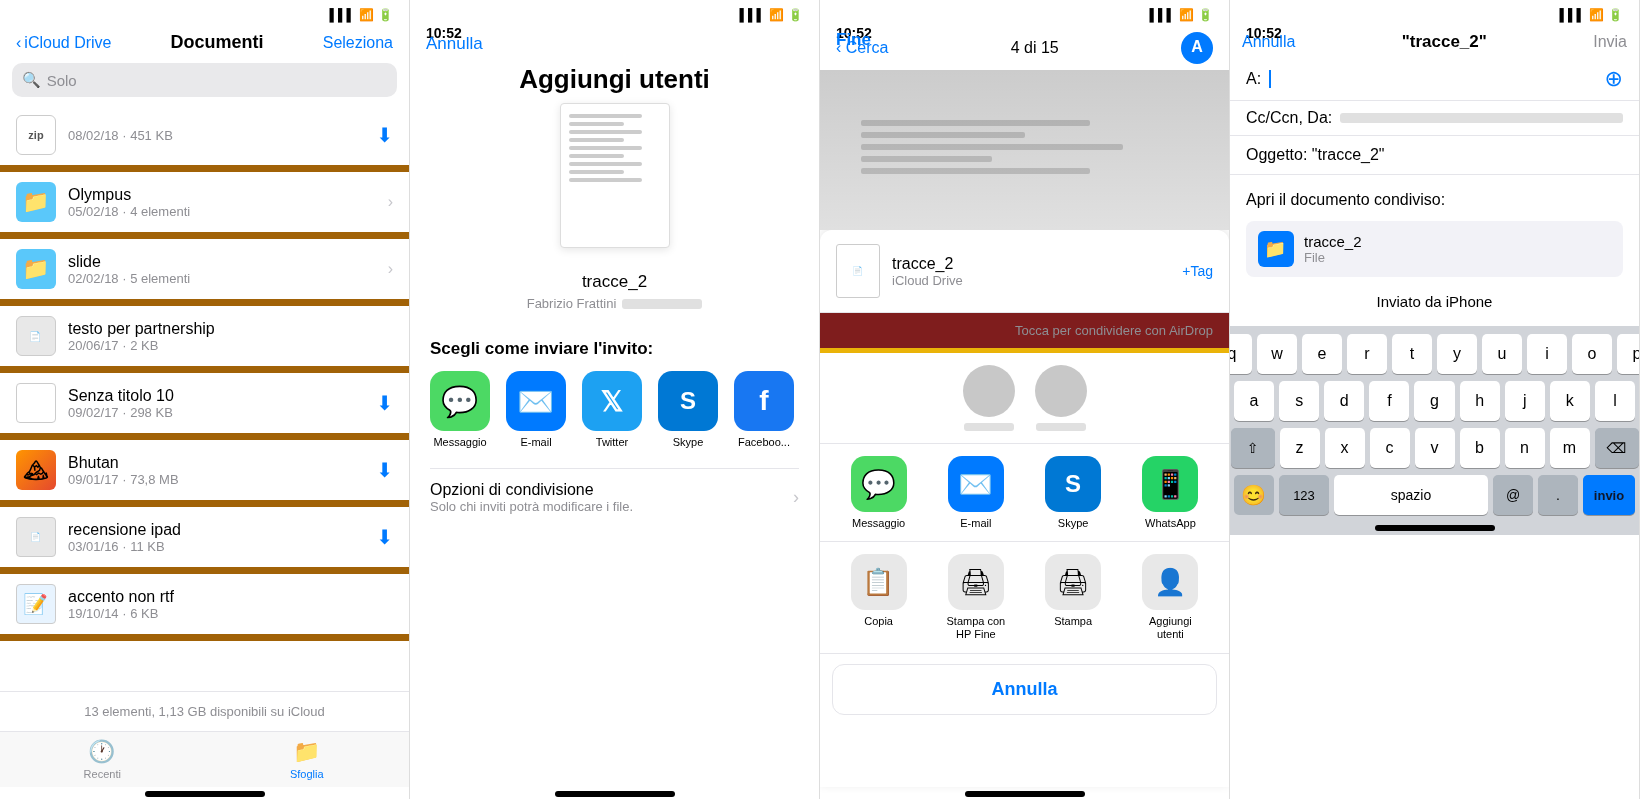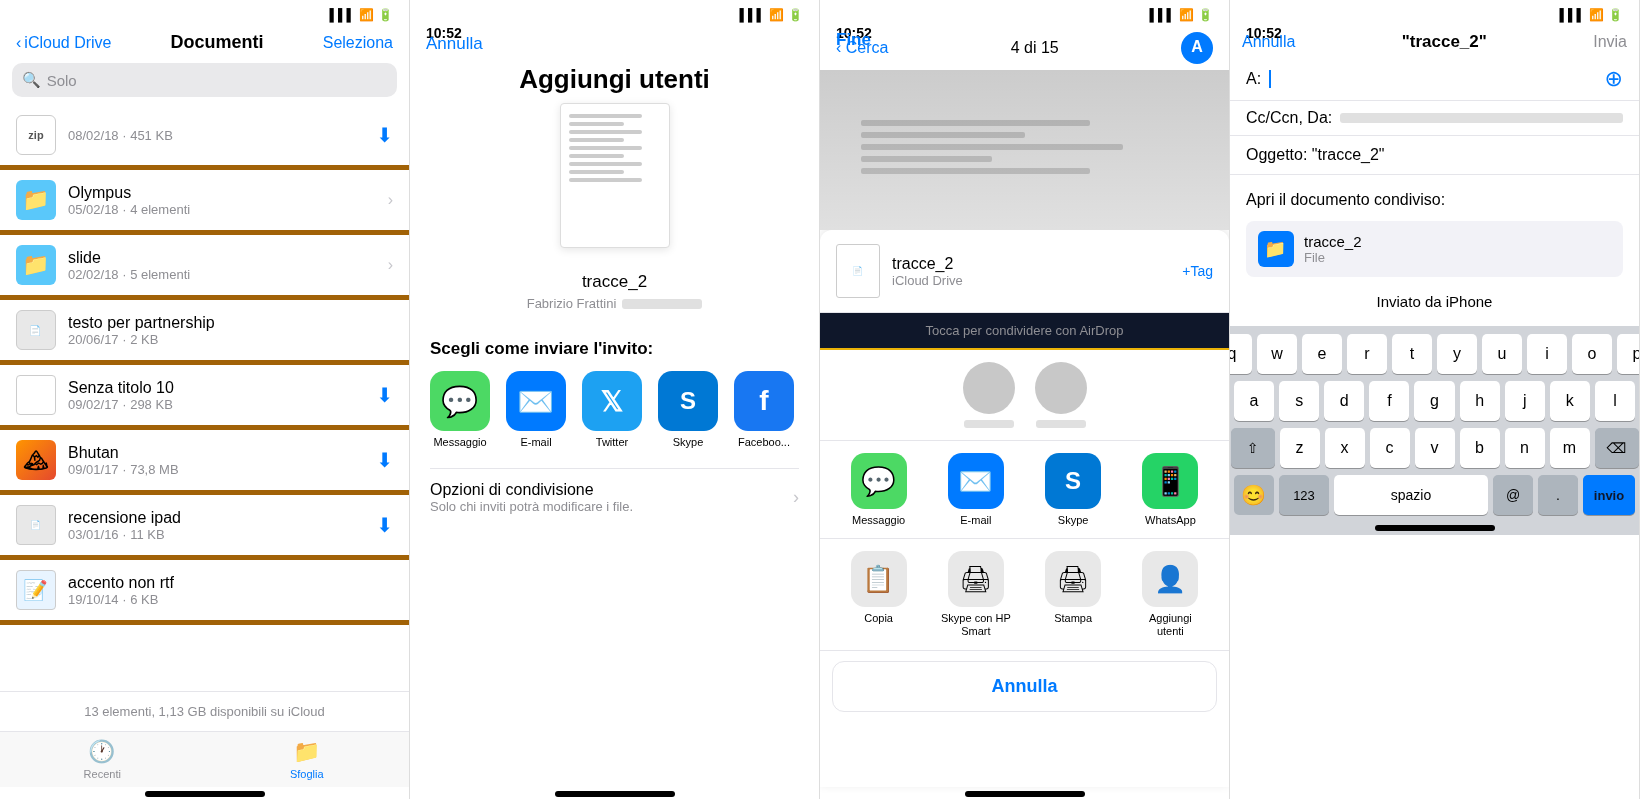--- a/index.html
+++ b/index.html
@@ -62,21 +62,21 @@
       gap: 6px;
       color: #8e8e93;
       font-size: 15px;
     }
 
     .file-list { flex: 1; overflow-y: auto; }
     .file-item {
       display: flex;
       align-items: center;
       padding: 10px 16px;
-      border-bottom: 5px solid #a16207;
+      border-bottom: 7px solid #a16207;
       gap: 12px;
     }
     .file-icon {
       width: 40px; height: 40px;
       display: flex; align-items: center; justify-content: center;
       font-size: 11px; font-weight: 700;
       border-radius: 6px;
       flex-shrink: 0;
     }
     .icon-zip { background: #fff; border: 1.5px solid #ccc; color: #555; }
@@ -247,25 +247,25 @@
       display: flex; align-items: center; justify-content: center;
       font-size: 10px; color: #555;
     }
     .s3-sheet-info { flex: 1; }
     .s3-sheet-name { font-size: 16px; font-weight: 500; }
     .s3-sheet-sub { font-size: 13px; color: #8e8e93; }
     .s3-sheet-tag { color: #007aff; font-size: 14px; }
 
     .s3-airdrop-row {
       padding: 10px 16px;
-      background: #0f172a;
+      background: #7f1d1d;
       font-size: 13px;
       color: #8e8e93;
-      text-align: center;
-      border-bottom: 2px solid #eab308;
+      text-align: right;
+      border-bottom: 5px solid #eab308;
     }
     .s3-airdrop-avatars {
       display: flex;
       gap: 20px;
       padding: 12px 20px;
       border-bottom: 1px solid #e5e5ea;
       justify-content: center;
     }
     .airdrop-person { display: flex; flex-direction: column; align-items: center; gap: 6px; }
     .airdrop-avatar {
@@ -688,21 +688,21 @@
       </div>
     </div>
 
     <div class="s3-actions-row">
       <div class="s3-action-item">
         <div class="s3-action-icon">📋</div>
         <span class="s3-action-label">Copia</span>
       </div>
       <div class="s3-action-item">
         <div class="s3-action-icon">🖨</div>
-        <span class="s3-action-label">Skype con HP Smart</span>
+        <span class="s3-action-label">Stampa con HP Fine</span>
       </div>
       <div class="s3-action-item">
         <div class="s3-action-icon">🖨</div>
         <span class="s3-action-label">Stampa</span>
       </div>
       <div class="s3-action-item">
         <div class="s3-action-icon">👤</div>
         <span class="s3-action-label">Aggiungi utenti</span>
       </div>
     </div>

